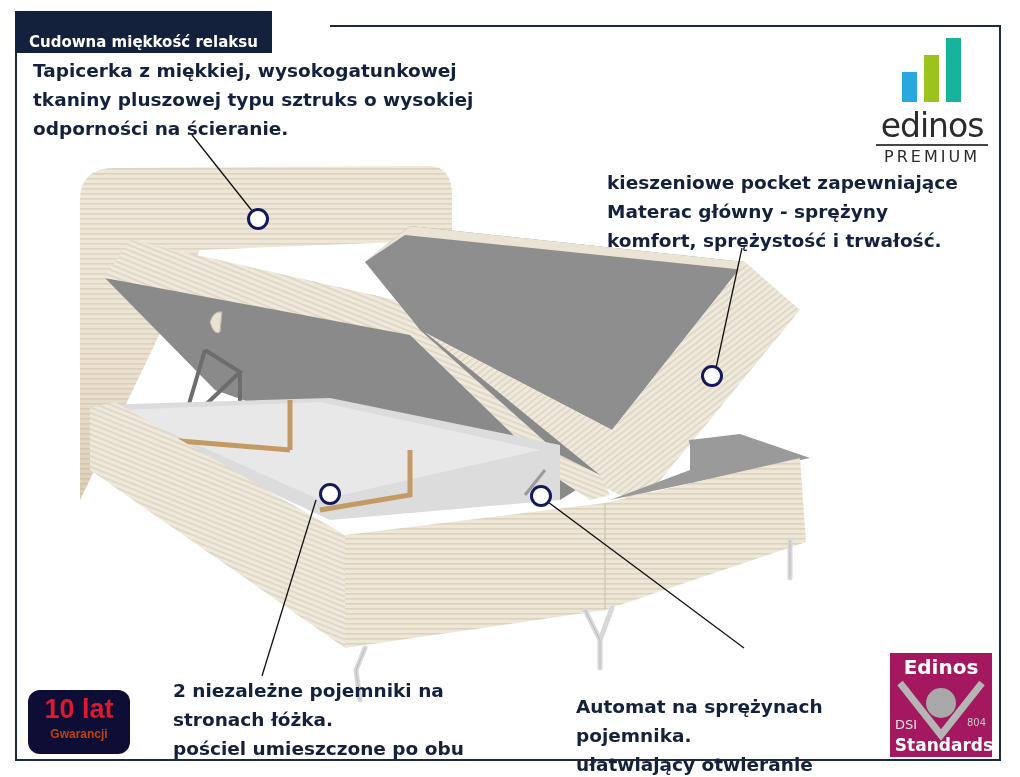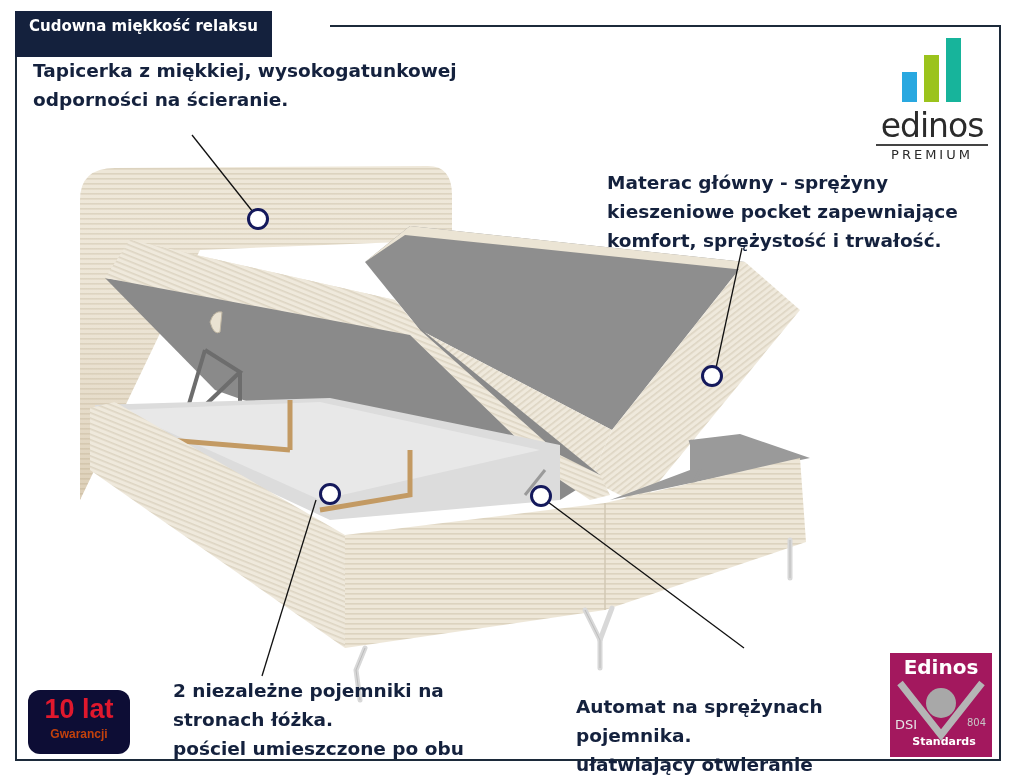--- a/index.html
+++ b/index.html
@@ -1,41 +1,41 @@
 <!DOCTYPE html>
 <html><head>
 <meta charset="utf-8">
 <style>
   html,body{margin:0;padding:0;background:#fff;}
   body{width:1020px;height:777px;position:relative;overflow:hidden;font-family:"DejaVu Sans",sans-serif;}
   .frame-top{position:absolute;left:330px;top:25px;width:671px;height:2px;background:#1c2a3a;}
   .frame-left{position:absolute;left:15px;top:25px;width:2px;height:736px;background:#1c2a3a;}
   .frame-right{position:absolute;left:999px;top:25px;width:2px;height:736px;background:#1c2a3a;}
   .frame-bottom{position:absolute;left:15px;top:759px;width:986px;height:2px;background:#1c2a3a;}
-  .title-tab{position:absolute;left:15px;top:11px;height:46px;padding:0 14px 0 14px;background:#14213d;color:#fff;font-weight:bold;font-size:15px;line-height:30px;}
+  .title-tab{position:absolute;left:15px;top:11px;height:26px;padding:16px 14px 0 14px;background:#14213d;color:#fff;font-weight:bold;font-size:15px;line-height:30px;}
   .caption{position:absolute;color:#14213d;font-weight:bold;font-size:18.5px;line-height:29px;}
   .cap1{left:33px;top:56px;}
   .cap2{left:607px;top:168px;}
   .cap3{left:173px;top:676px;}
   .cap4{left:576px;top:647px;margin-top:45px;}
   .bed{position:absolute;left:0;top:0;}
   .callout{position:absolute;}
   .badge{position:absolute;left:28px;top:690px;width:102px;height:64px;background:#0d0d35;border-radius:12px;text-align:center;}
   .badge-top{color:#e0182d;font-family:"Liberation Sans",sans-serif;font-weight:bold;font-size:27px;line-height:30px;margin-top:4px;display:block;text-align:center;}
   .badge-bot{color:#c2410c;font-family:"Liberation Sans",sans-serif;font-weight:bold;font-size:12px;line-height:20px;display:block;}
   .logo{position:absolute;left:872px;top:38px;width:120px;height:128px;}
   .logo-bars{position:absolute;left:30px;top:0;}
   .logo-word{position:absolute;left:0;top:68px;width:120px;text-align:center;font-family:"DejaVu Sans",sans-serif;font-size:33px;color:#2b2b2b;letter-spacing:-1px;}
   .logo-rule{position:absolute;left:4px;top:106px;width:112px;height:2px;background:#444;}
-  .logo-sub{position:absolute;left:0;top:109px;width:120px;text-align:center;font-size:13px;letter-spacing:3px;color:#2b2b2b;}
+  .logo-sub{position:absolute;left:0;top:109px;width:120px;text-align:center;font-size:16px;letter-spacing:3px;color:#2b2b2b;}
   .std{position:absolute;left:890px;top:653px;width:102px;height:104px;background:#a3185e;}
   .std-title{position:absolute;left:0;top:2px;width:102px;text-align:center;color:#fff;font-family:"DejaVu Sans",sans-serif;font-weight:bold;font-size:20px;}
   .std-dsi{position:absolute;left:5px;top:64px;color:#e5e5e5;font-size:13px;}
   .std-num{position:absolute;right:6px;top:64px;color:#c8c8c8;font-size:10px;}
-  .std-bottom{position:absolute;left:0;top:82px;width:108px;text-align:center;color:#fff;font-weight:bold;font-size:11px;}
+  .std-bottom{position:absolute;left:0;top:82px;width:108px;text-align:center;color:#fff;font-weight:bold;font-size:17px;}
 </style>
 </head>
 <body>
 
 <div class="frame-top"></div>
 <div class="frame-left"></div>
 <div class="frame-right"></div>
 <div class="frame-bottom"></div>
 
 <div class="title-tab">Cudowna miękkość relaksu</div>
@@ -132,25 +132,26 @@
   <g>
     <circle cx="258" cy="219" r="9.5" fill="#fff" stroke="#14195c" stroke-width="3"></circle>
     <circle cx="712" cy="376" r="9.5" fill="#fff" stroke="#14195c" stroke-width="3"></circle>
     <circle cx="330" cy="494" r="9.5" fill="#fff" stroke="#14195c" stroke-width="3"></circle>
     <circle cx="541" cy="496" r="9.5" fill="#fff" stroke="#14195c" stroke-width="3"></circle>
   </g>
 </svg>
 
 <div class="caption cap1">
   <div>Tapicerka z miękkiej, wysokogatunkowej</div>
+  <div>tkaniny pluszowej typu sztruks o wysokiej</div>
   <div>odporności na ścieranie.</div>
 </div>
 <div class="caption cap2">
+  <div>kieszeniowe pocket zapewniające</div>
   <div>Materac główny - sprężyny</div>
-  <div>kieszeniowe pocket zapewniające</div>
   <div>komfort, sprężystość i trwałość.</div>
 </div>
 <div class="caption cap3">
   <div>2 niezależne pojemniki na</div>
   <div>stronach łóżka.</div>
   <div>pościel umieszczone po obu</div>
 </div>
 <div class="caption cap4">
   <div>Automat na sprężynach</div>
   <div>pojemnika.</div>

